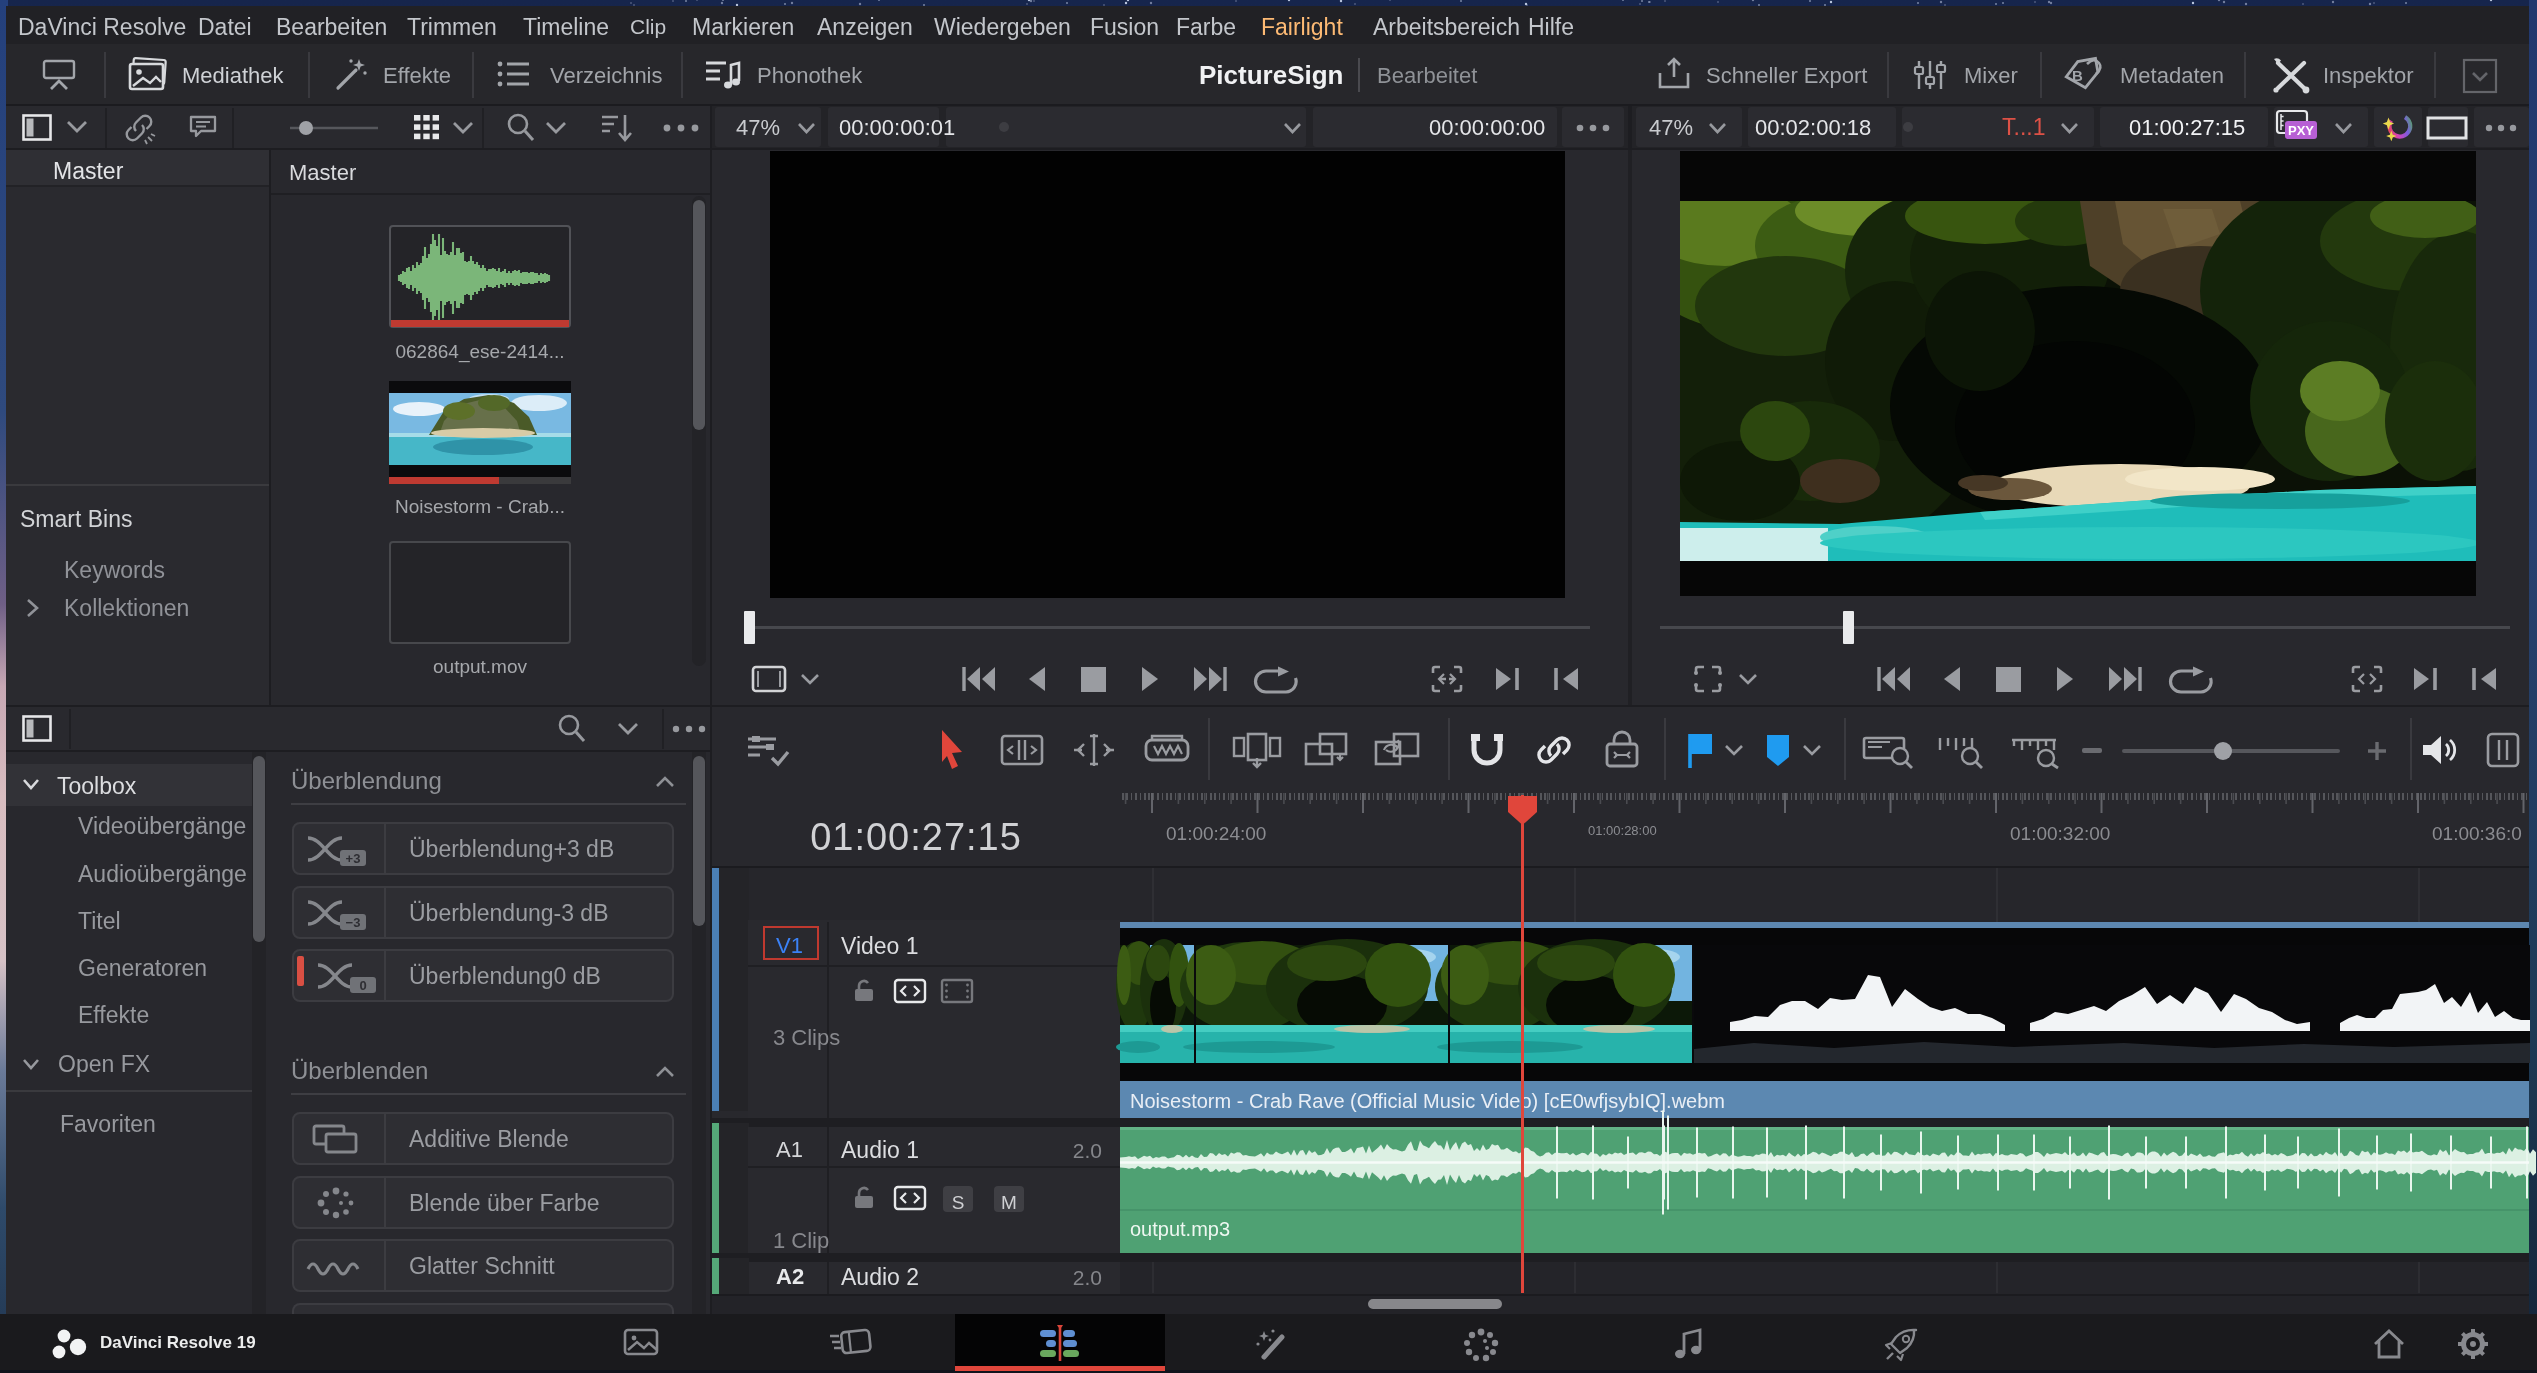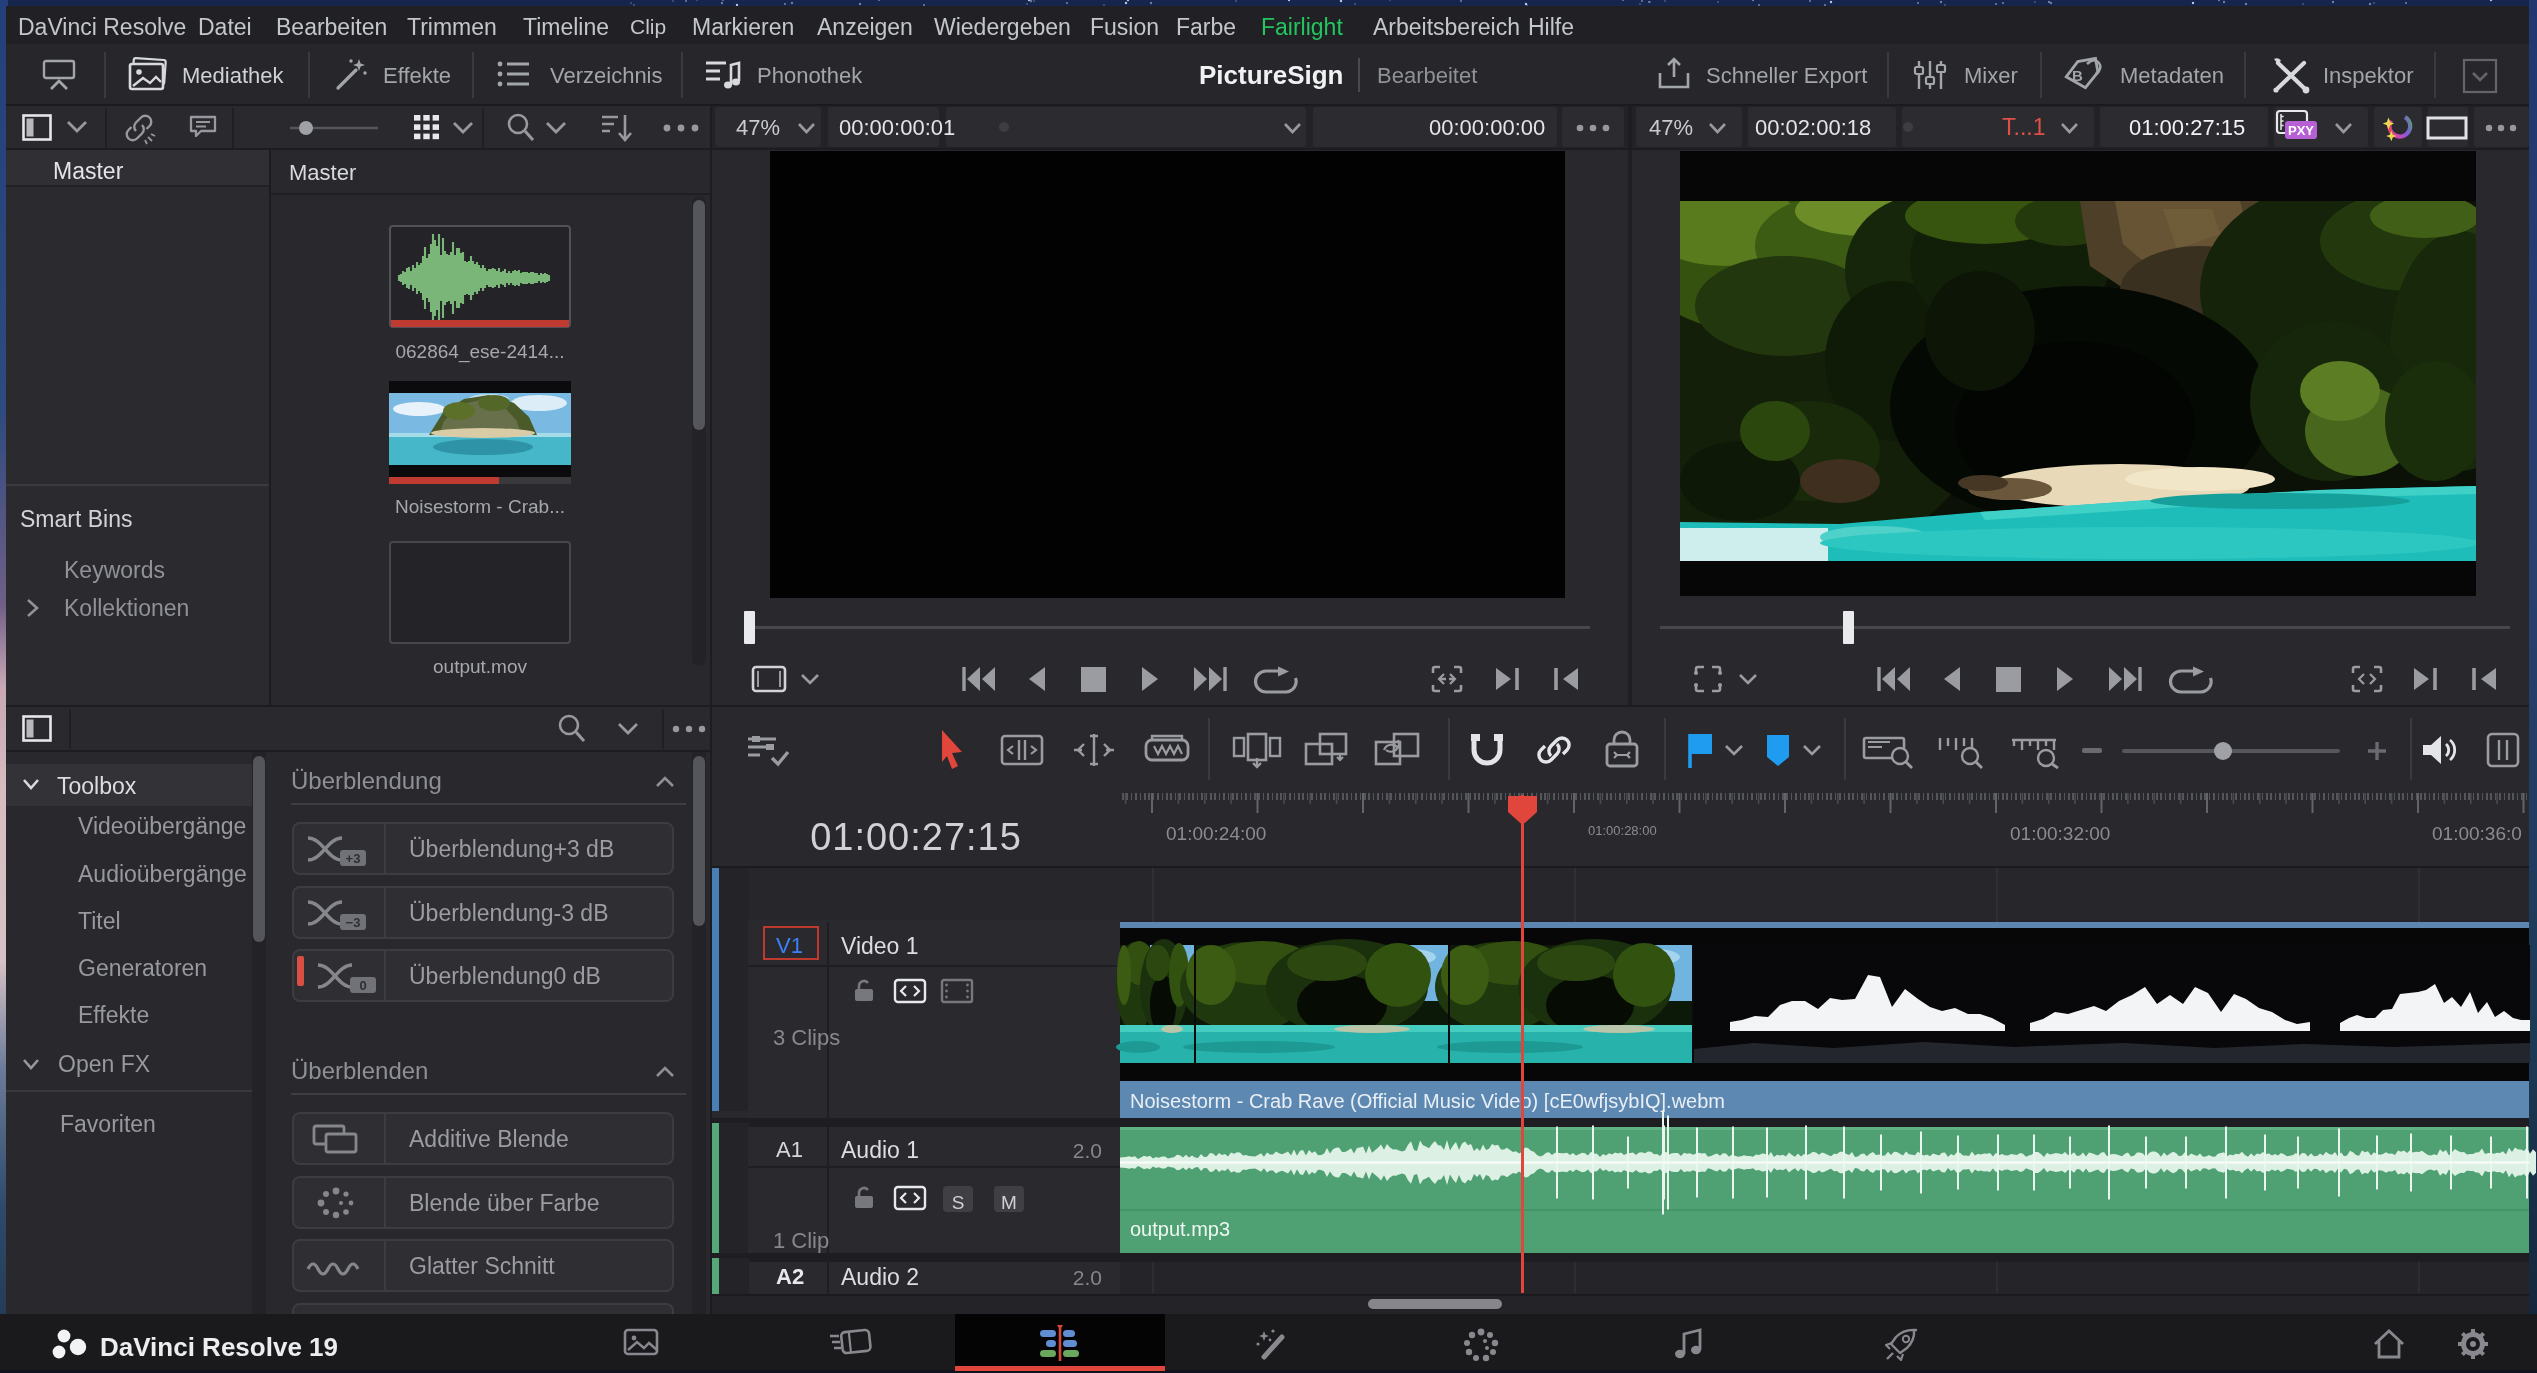--- a/index.html
+++ b/index.html
@@ -79,21 +79,21 @@
 <div class="t" style="left:198px;top:16px;font-size:23px;color:#c3c6cb;font-weight:400;letter-spacing:0px;">Datei</div>
 <div class="t" style="left:276px;top:16px;font-size:23px;color:#c3c6cb;font-weight:400;letter-spacing:0px;">Bearbeiten</div>
 <div class="t" style="left:407px;top:16px;font-size:23px;color:#c3c6cb;font-weight:400;letter-spacing:0px;">Trimmen</div>
 <div class="t" style="left:523px;top:16px;font-size:23px;color:#c3c6cb;font-weight:400;letter-spacing:0px;">Timeline</div>
 <div class="t" style="left:630px;top:16px;font-size:21px;color:#c3c6cb;font-weight:400;letter-spacing:0px;">Clip</div>
 <div class="t" style="left:692px;top:16px;font-size:23px;color:#c3c6cb;font-weight:400;letter-spacing:0px;">Markieren</div>
 <div class="t" style="left:817px;top:16px;font-size:23px;color:#c3c6cb;font-weight:400;letter-spacing:0px;">Anzeigen</div>
 <div class="t" style="left:934px;top:16px;font-size:23px;color:#c3c6cb;font-weight:400;letter-spacing:0px;">Wiedergeben</div>
 <div class="t" style="left:1090px;top:16px;font-size:23px;color:#c3c6cb;font-weight:400;letter-spacing:0px;">Fusion</div>
 <div class="t" style="left:1176px;top:16px;font-size:23px;color:#c3c6cb;font-weight:400;letter-spacing:0px;">Farbe</div>
-<div class="t" style="left:1261px;top:16px;font-size:23px;color:#22c55e;font-weight:400;letter-spacing:0px;">Fairlight</div>
+<div class="t" style="left:1261px;top:16px;font-size:23px;color:#fdba74;font-weight:400;letter-spacing:0px;">Fairlight</div>
 <div class="t" style="left:1373px;top:16px;font-size:23px;color:#c3c6cb;font-weight:400;letter-spacing:0px;">Arbeitsbereich</div>
 <div class="t" style="left:1528px;top:16px;font-size:23px;color:#c3c6cb;font-weight:400;letter-spacing:0px;">Hilfe</div>
 <div class="abs" style="left:6px;top:44px;width:2523px;height:61px;background:#27272b;"></div>
 <div class="abs" style="left:6px;top:104px;width:2523px;height:2px;background:#1b1b1f;"></div>
 <svg class="ic" style="left:42px;top:58px" width="36" height="34" viewBox="0 0 36 34">
 <rect x="2" y="3" width="30" height="17" rx="2" fill="none" stroke="#a2a5aa" stroke-width="2.4"></rect>
 <path d="M9 31 L17 23 L25 31" fill="none" stroke="#a2a5aa" stroke-width="2.8"></path>
   </svg>
 <div class="abs" style="left:104px;top:52px;width:2px;height:46px;background:#3a3a3f;"></div>
 <svg class="ic" style="left:126px;top:56px" width="42" height="38" viewBox="0 0 42 38">
@@ -938,21 +938,21 @@
 <div class="abs" style="left:1366px;top:1297px;width:138px;height:14px;background:#87878b;border-radius:7px;border:2px solid #232328"></div>
 <div class="abs" style="left:0px;top:1314px;width:2537px;height:59px;background:#1a1a1d;"></div>
 <div class="abs" style="left:0px;top:1370px;width:2537px;height:3px;background:#10131c;"></div>
 <svg class="ic" style="left:52px;top:1328px" width="38" height="32" viewBox="0 0 38 32">
 <g fill="#f2f3f4">
       <circle cx="12" cy="8" r="6.4"></circle>
       <circle cx="7" cy="24" r="6.4"></circle>
       <circle cx="26" cy="19" r="8.2"></circle>
     </g>
   </svg>
-<div class="t" style="left:100px;top:1334px;font-size:26px;color:#eceded;font-weight:700;letter-spacing:0px;">DaVinci Resolve 19</div>
+<div class="t" style="left:100px;top:1334px;font-size:17px;color:#eceded;font-weight:700;letter-spacing:0px;">DaVinci Resolve 19</div>
 <svg class="ic" style="left:622px;top:1327px" width="38" height="32" viewBox="0 0 38 32">
 <rect x="3" y="3" width="32" height="24" rx="3" fill="none" stroke="#88898e" stroke-width="2.6"></rect>
 <circle cx="12" cy="11" r="2.4" fill="#88898e"></circle>
     <path d="M6 23 l9 -8 l7 6 l5 -5 l8 7" fill="none" stroke="#88898e" stroke-width="2.4"></path>
   </svg>
 <svg class="ic" style="left:828px;top:1328px" width="46" height="30" viewBox="0 0 46 30">
 <g transform="rotate(-6 28 15)">
       <rect x="14" y="3" width="28" height="21" rx="4" fill="none" stroke="#88898e" stroke-width="2.6"></rect>
 <path d="M22 3 V24" stroke="#88898e" stroke-width="2.2"></path>
     </g>

